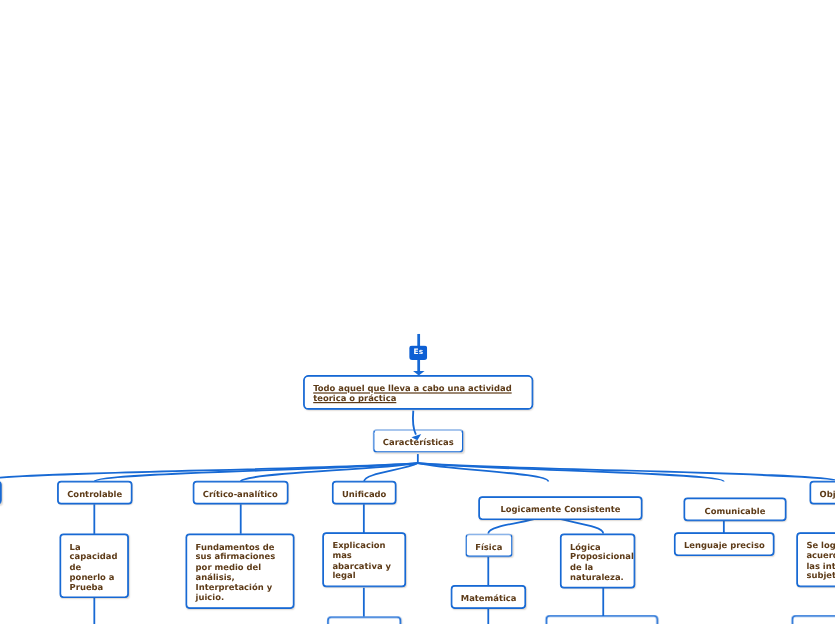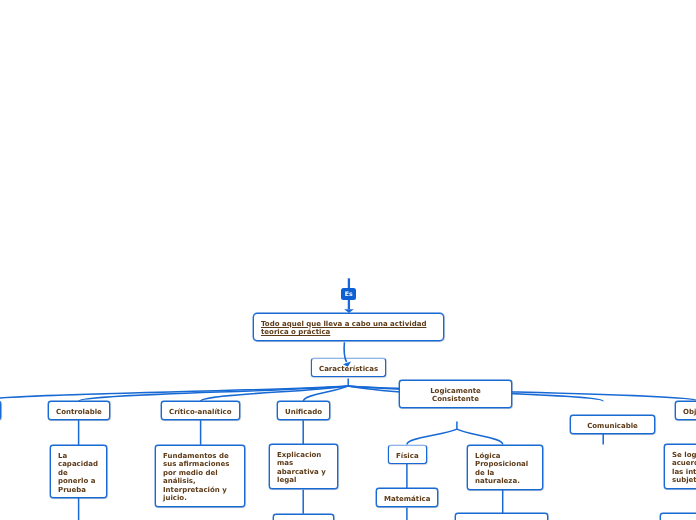--- a/index.html
+++ b/index.html
@@ -35,24 +35,24 @@
   #n-edge-left {left:-47.8px; top:401.3px; width:49.0px; height:19.3px;}
   #n-ctrl   {left:47.7px;  top:401.3px; width:61.83px;}
   #n-ctrl-c {left:49.8px;  top:444.9px; width:57.3px;}
 
   #n-crit   {left:161.3px; top:401.3px; width:78.55px;}
   #n-crit-c {left:155.0px; top:444.8px; width:89.7px;}
 
   #n-unif   {left:276.9px; top:401.3px; width:52.95px;}
   #n-unif-c {left:268.7px; top:444.4px; width:68.8px;}
 
-  #n-log    {left:398.9px; top:380px; width:113px;}
+  #n-log    {left:398.9px; top:414px; width:136px;}
   #n-fis    {left:387.6px; top:444.5px; width:38.62px;}
   #n-mat    {left:375.7px; top:488.3px; width:62.42px;}
-  #n-lp     {left:466.5px; top:444.5px; width:76px;}
+  #n-lp     {left:466.5px; top:444.5px; width:62px;}
 
   #n-com    {left:569.9px; top:415px; width:85px;}
   #n-len    {left:561.6px; top:444.4px; width:83.23px;}
 
   #n-obj    {left:675.1px; top:401.3px; width:49.23px;}
   #n-obj-c  {left:664.1px; top:444.2px; width:95.2px;}
 
   #n-unif-gc {left:273.0px; top:513.6px; width:61.0px; height:19.3px;}
   #n-lp-c    {left:455.2px; top:513.2px; width:92.6px; height:19.3px;}
   #n-obj-gc  {left:660.1px; top:512.9px; width:70.0px; height:19.3px;}
@@ -109,20 +109,21 @@
 
   <div class="node ctr" id="n-unif">Unificado</div>
   <div class="node" id="n-unif-c">Explicacion<br>mas<br>abarcativa y<br>legal</div>
 
   <div class="node ctr" id="n-log">Logicamente Consistente</div>
   <div class="node ctr" id="n-fis">Física</div>
   <div class="node ctr" id="n-mat">Matemática</div>
   <div class="node" id="n-lp">Lógica<br>Proposicional<br>de la<br>naturaleza.</div>
 
   <div class="node ctr" id="n-com">Comunicable</div>
+  <div class="node ctr" id="n-len">Lenguaje preciso</div>
 
   <div class="node ctr" id="n-obj">Objetivo</div>
   <div class="node" id="n-obj-c">Se logra<br>acuerdo en<br>las interpretaciones<br>subjetivas.</div>
 
   <div class="node ctr" id="n-unif-gc"></div>
   <div class="node ctr" id="n-lp-c"></div>
   <div class="node" id="n-obj-gc"></div>
 
   <svg id="edges-top" viewBox="0 0 696 520" width="696" height="520">
     <g fill="none" stroke="#1769d4" stroke-width="1.55">

